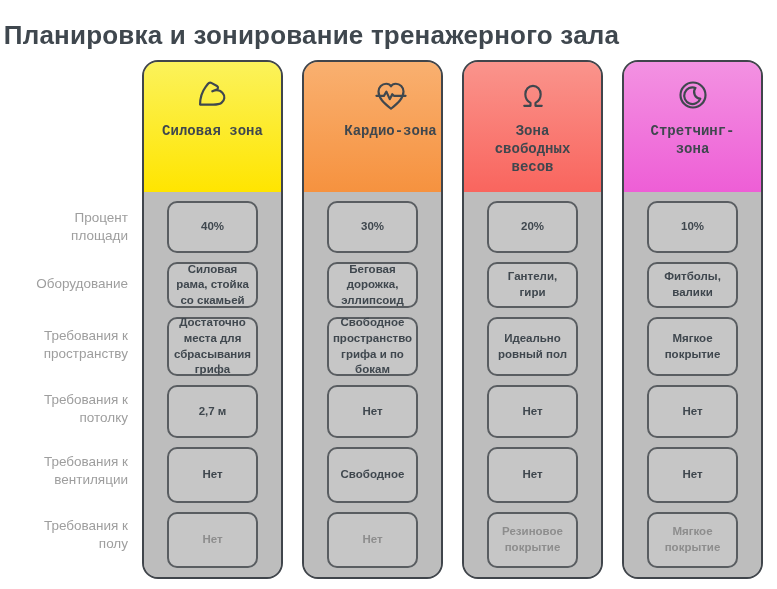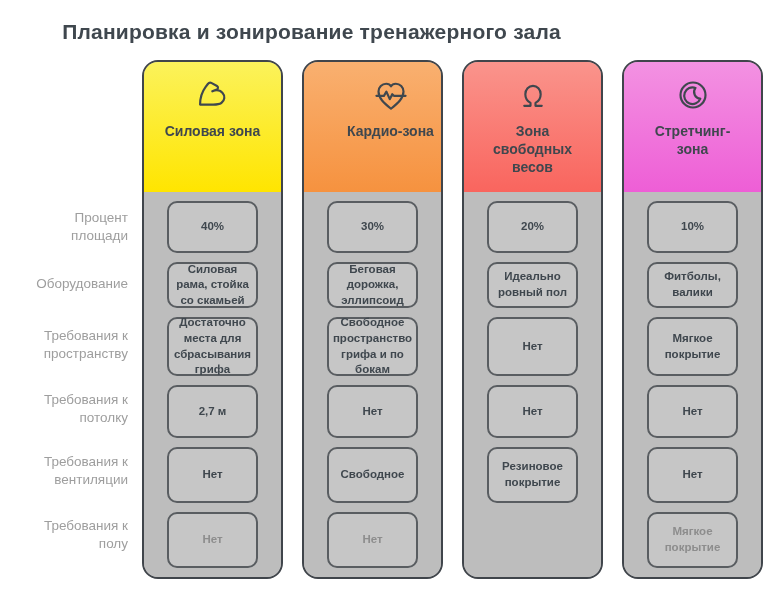--- a/index.html
+++ b/index.html
@@ -5,21 +5,21 @@
   * { margin:0; padding:0; box-sizing:border-box; }
   html,body { background:#ffffff; }
   body {
     width:777px; height:589px;
     font-family:"Liberation Sans", sans-serif;
     position:relative; overflow:hidden;
   }
   .canvas { position:relative; width:777px; height:589px; background:#ffffff; }
   .title {
     position:absolute; top:20px; left:0; width:623px;
-    text-align:center; font-size:21px; font-weight:bold;
+    text-align:center; font-size:26px; font-weight:bold;
     color:#3f474e; letter-spacing:.2px;
   }
   .table { position:absolute; top:60px; left:0; display:flex; align-items:flex-start; }
 
   
   .labels-col {
     width:142px; padding:141px 14px 0 4px;
     display:flex; flex-direction:column; gap:8px; flex:none;
   }
   .row-label {
@@ -34,20 +34,21 @@
     border:2px solid #40454b; border-radius:16px;
     background:#bdbdbd; overflow:hidden;
     display:flex; flex-direction:column;
   }
   .zone-card + .zone-card { margin-left:19px; }
 
   .zone-header {
     height:130px; flex:none;
     display:flex; flex-direction:column; align-items:center;
     padding-top:13px;
+    font-family:Liberation Mono, monospace;
   }
   .zone-header svg { width:40px; height:40px; flex:none; }
   .zone-header svg * { stroke:#3f474e; stroke-width:2.6; fill:none;
     stroke-linecap:round; stroke-linejoin:round; }
   .zone-title {
     margin-top:8px; text-align:center; white-space:pre-line;
     font-size:14px; font-weight:bold; color:#3f474e; line-height:1.28;
     padding:0 4px;
   }
   .hdr-strength    { background:linear-gradient(180deg,#fbf25b 0%,#ffe500 100%); }
@@ -136,20 +137,21 @@
       <div class="zone-header hdr-freeweights">
         <svg viewBox="0 0 48 48">
           <path d="M13.5 37 H21 V33.5 C17.2 31.3 14.8 27.4 14.8 23 C14.8 17.5 18.9 13 24 13 C29.1 13 33.2 17.5 33.2 23 C33.2 27.4 30.8 31.3 27 33.5 V37 H34.5"></path>
         </svg>
         <div class="zone-title">Зона
 свободных
 весов</div>
       </div>
       <div class="zone-body">
         <div class="cell">20%</div>
+        <div class="cell">Гантели, гири</div>
         <div class="cell">Идеально ровный пол</div>
         <div class="cell">Нет</div>
         <div class="cell">Нет</div>
         <div class="cell">Резиновое покрытие</div>
       </div>
     </div>
 
     <div class="zone-card">
       <div class="zone-header hdr-stretching">
         <svg viewBox="0 0 48 48">

